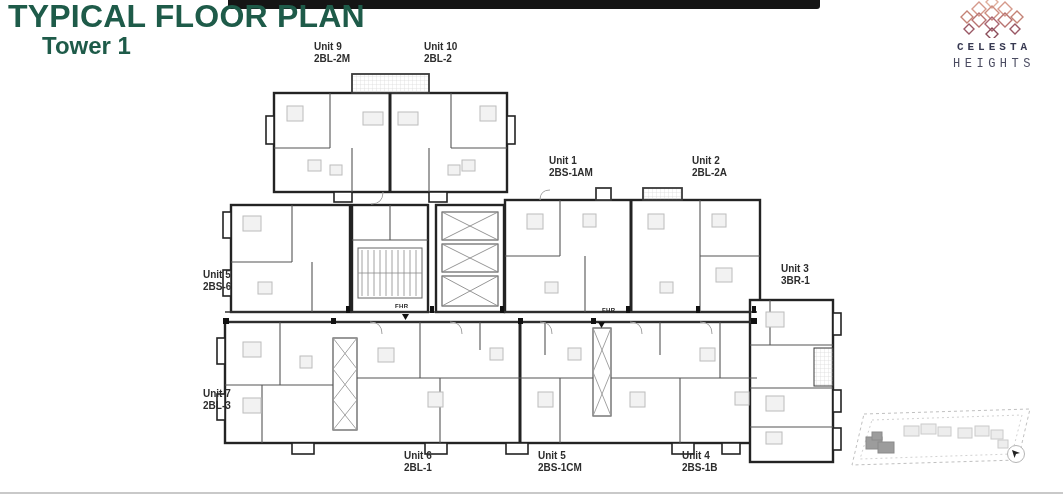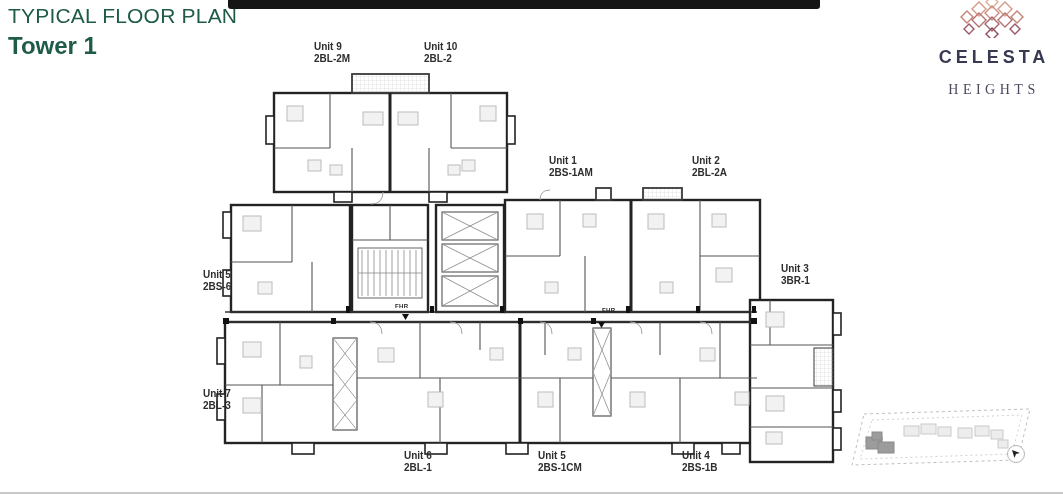--- a/index.html
+++ b/index.html
@@ -1,28 +1,28 @@
 <!DOCTYPE html>
 <html><head>
 <meta charset="utf-8">
 <style>
   html,body{margin:0;padding:0;background:#ffffff;}
   .slide{position:relative;width:1063px;height:500px;background:#ffffff;overflow:hidden;
          font-family:"Liberation Sans",sans-serif;}
   .top-bar{position:absolute;left:228px;top:0;width:592px;height:9px;background:#151515;
            border-radius:0 0 3px 3px;}
   .title-block{position:absolute;left:8px;top:1px;color:#1e5b49;}
-  .title{font-size:21px;font-weight:400;letter-spacing:.2px;line-height:30px;text-align:center;}
-  .subtitle{font-size:24px;font-weight:600;line-height:30px;}
+  .title{font-size:32px;font-weight:700;letter-spacing:.2px;line-height:30px;text-align:center;}
+  .subtitle{font-size:24px;font-weight:600;line-height:30px;margin-left:34px;}
   .logo{position:absolute;left:928px;top:0;width:128px;text-align:center;}
   .logo-motif{display:block;margin:0 auto;}
-  .logo-name{font-family:Liberation Sans, sans-serif;font-size:18px;font-weight:600;
-             letter-spacing:4px;color:#383a52;margin-top:9px;padding-left:4px;}
-  .logo-sub{font-family:Liberation Serif, serif;font-size:14px;letter-spacing:4.5px;
-            color:#4a4b60;margin-top:14px;padding-left:4px;}
+  .logo-name{font-family:Liberation Mono, monospace;font-size:11px;font-weight:600;
+             letter-spacing:4px;color:#383a52;margin-top:3px;padding-left:4px;}
+  .logo-sub{font-family:Liberation Mono, monospace;font-size:12px;letter-spacing:4.5px;
+            color:#4a4b60;margin-top:4px;padding-left:4px;}
   .plan-svg{position:absolute;left:0;top:0;}
   .unit-label{position:absolute;font-size:10px;line-height:11.5px;font-weight:600;
               color:#2d2d2d;white-space:nowrap;}
   .fhr-label{position:absolute;font-size:6px;font-weight:700;color:#222;letter-spacing:.4px;}
   .keymap{position:absolute;left:848px;top:404px;}
   .bottom-line{position:absolute;left:0;top:492px;width:1063px;height:2px;background:#c9c9c9;}
 </style>
 </head>
 <body>
 

